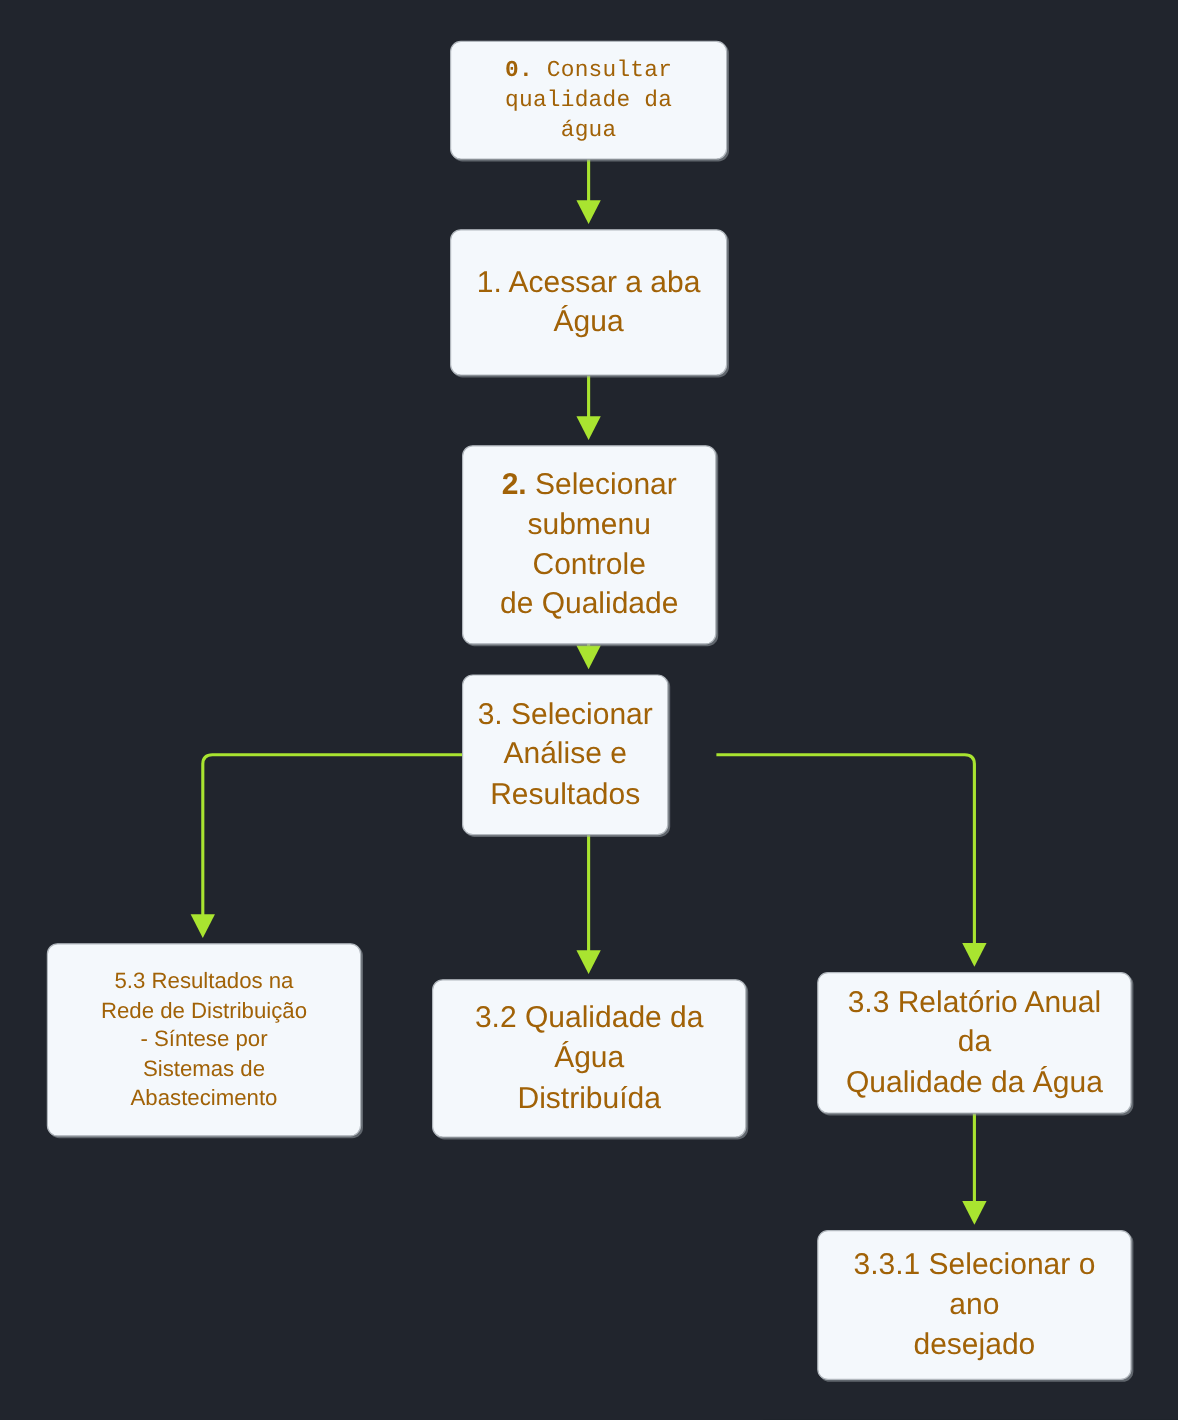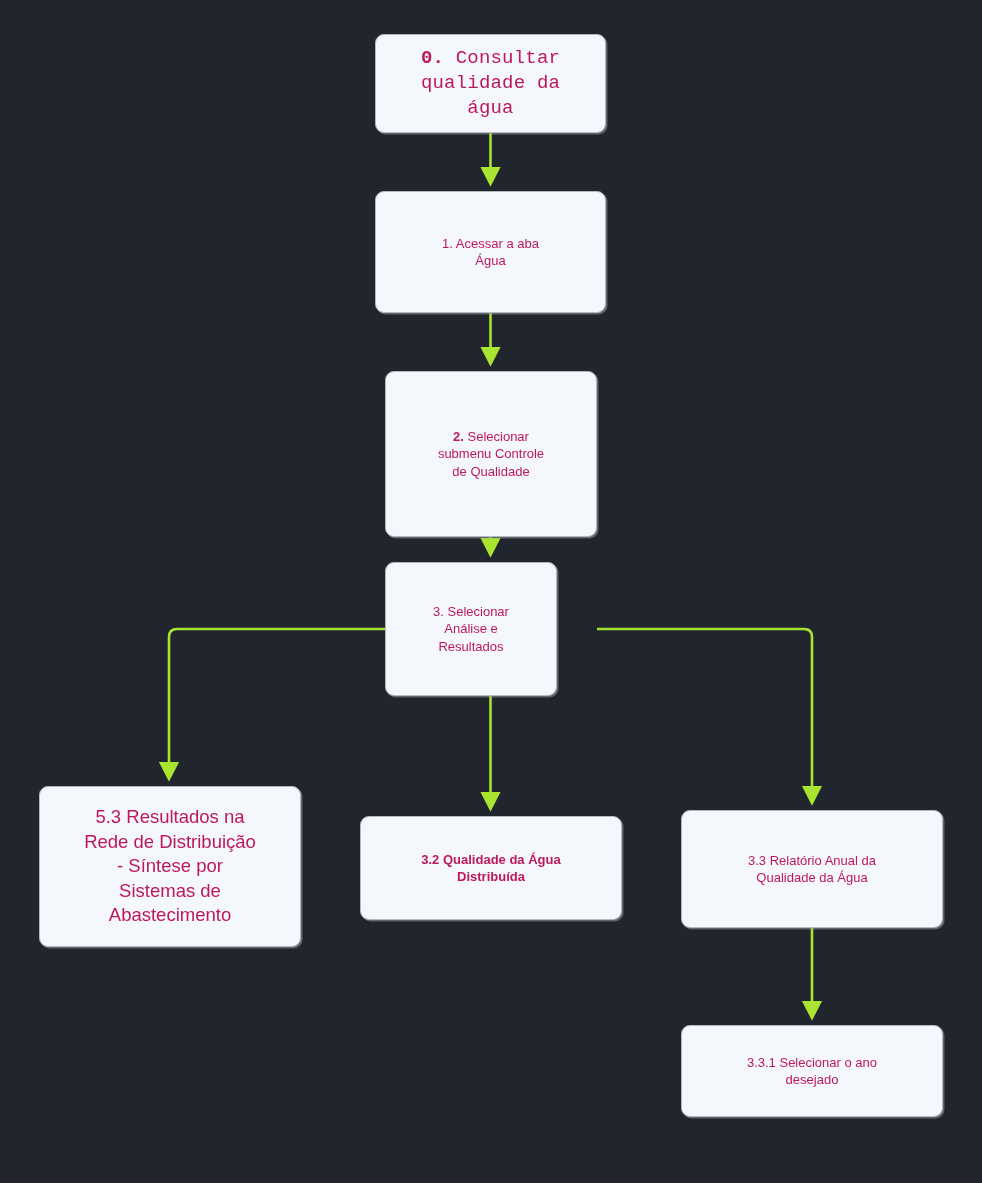--- a/index.html
+++ b/index.html
@@ -27,32 +27,32 @@
     position: absolute;
     box-sizing: border-box;
     background: #f4f8fc;
     border: 1.4px solid #b2b8be;
     border-radius: 9px;
     box-shadow: 1.5px 1.5px 0 0 rgba(150,156,163,0.55);
     display: flex;
     align-items: center;
     justify-content: center;
     text-align: center;
-    color: #be185d;
+    color: #a16207;
     line-height: 1.33;
     z-index: 2;
   }
   .node .label {
     display: block;
     padding: 0 10px;
     white-space: pre-line;
   }
   .node.sans .label {
     font-family: "Liberation Sans", sans-serif;
-    font-size: 13px;
+    font-size: 25px;
   }
   .node.mono .label {
     font-family: "Liberation Mono", monospace;
     font-size: 19px;
     letter-spacing: 0.2px;
   }
   .node .prefix {
     font-weight: bold;
   }
   .node.small .label {
@@ -101,27 +101,27 @@
 Análise e
 Resultados</span>
       </div>
       <div class="node sans small" style="left: 39px; top: 786px; width: 262px; height: 161px;">
         <span class="label">5.3 Resultados na
 Rede de Distribuição
 - Síntese por
 Sistemas de
 Abastecimento</span>
       </div>
-      <div class="node sans" style="left: 360px; top: 816px; width: 262px; height: 104px; font-weight: bold;">
+      <div class="node sans" style="left: 360px; top: 816px; width: 262px; height: 132px;">
         <span class="label">3.2 Qualidade da Água
 Distribuída</span>
       </div>
       <div class="node sans" style="left: 681px; top: 810px; width: 262px; height: 118px;">
         <span class="label">3.3 Relatório Anual da
 Qualidade da Água</span>
       </div>
-      <div class="node sans" style="left: 681px; top: 1025px; width: 262px; height: 92px;">
+      <div class="node sans" style="left: 681px; top: 1025px; width: 262px; height: 125px;">
         <span class="label">3.3.1 Selecionar o ano
 desejado</span>
       </div>
     </div>
 
 </div>
 
 </body></html>

